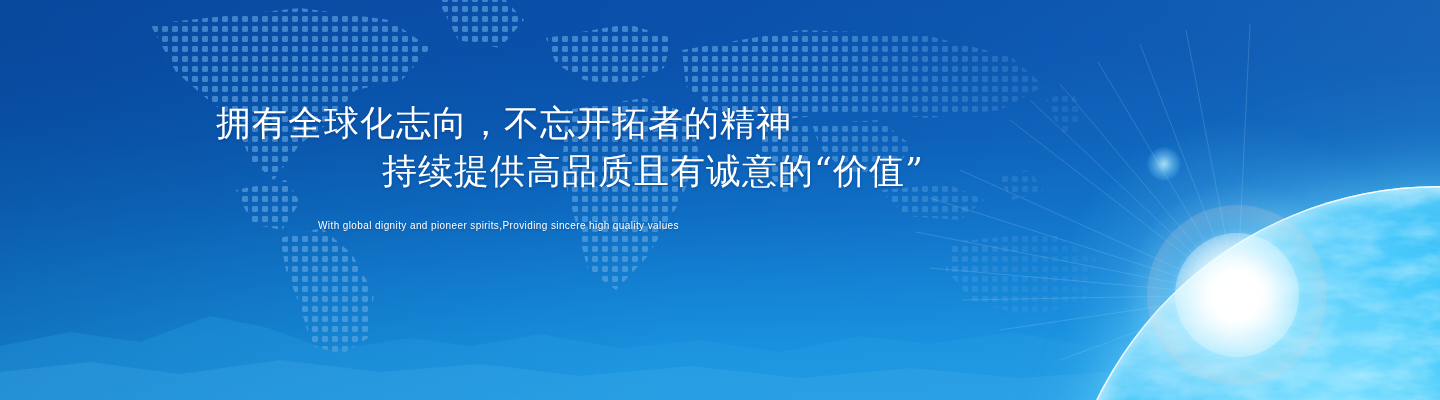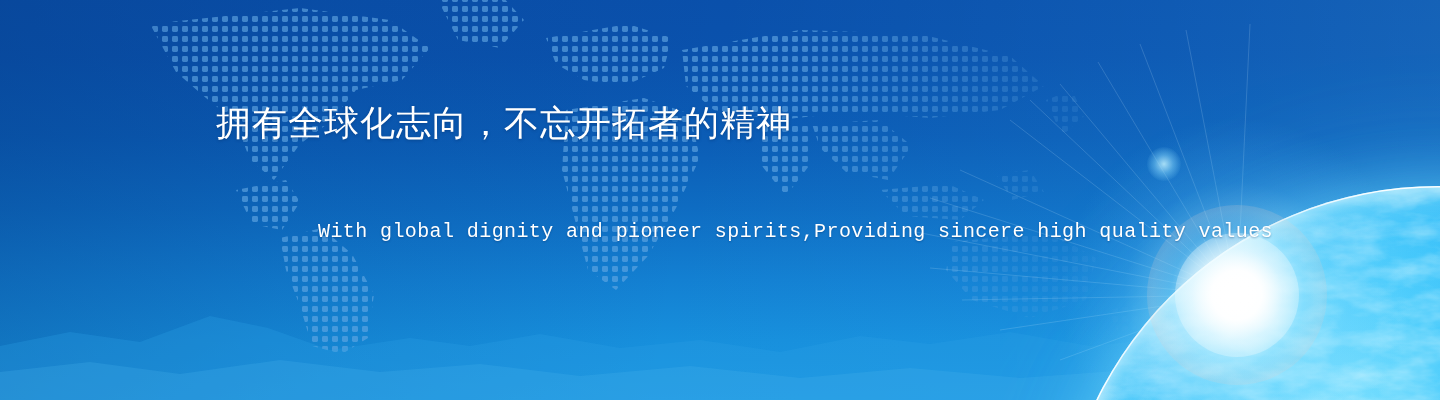--- a/index.html
+++ b/index.html
@@ -230,22 +230,22 @@
   }
   .headline .line2 {
     display: block;
     padding-left: 166px;
   }
   .subline-en {
     position: absolute;
     left: 302px;
     top: 207px;
     color: #ffffff;
-    font-family: Liberation Mono, monospace;
-    font-size: 20px;
+    font-family: Liberation Sans, sans-serif;
+    font-size: 10px;
     font-weight: 400;
     letter-spacing: 0.4px;
     white-space: nowrap;
     text-shadow: 0 1px 2px rgba(2,40,92,0.35);
     text-align: center;
   }
   .subline-jp {
     position: absolute;
     left: 377px;
     top: 259px;
@@ -349,17 +349,18 @@
     <div class="planet-rim"></div>
   </div>
 
   <div class="flare-ring"></div>
   <div class="flare-glow"></div>
   <div class="flare-dot"></div>
 
   <div class="copy">
     <div class="headline">
       <span>拥有全球化志向，不忘开拓者的精神</span>
+      <span class="line2">持续提供高品质且有诚意的“价值”</span>
     </div>
     <div class="subline-en">With global dignity and pioneer spirits,Providing sincere high quality values</div>
   </div>
 
 </div>
 
 </body></html>

